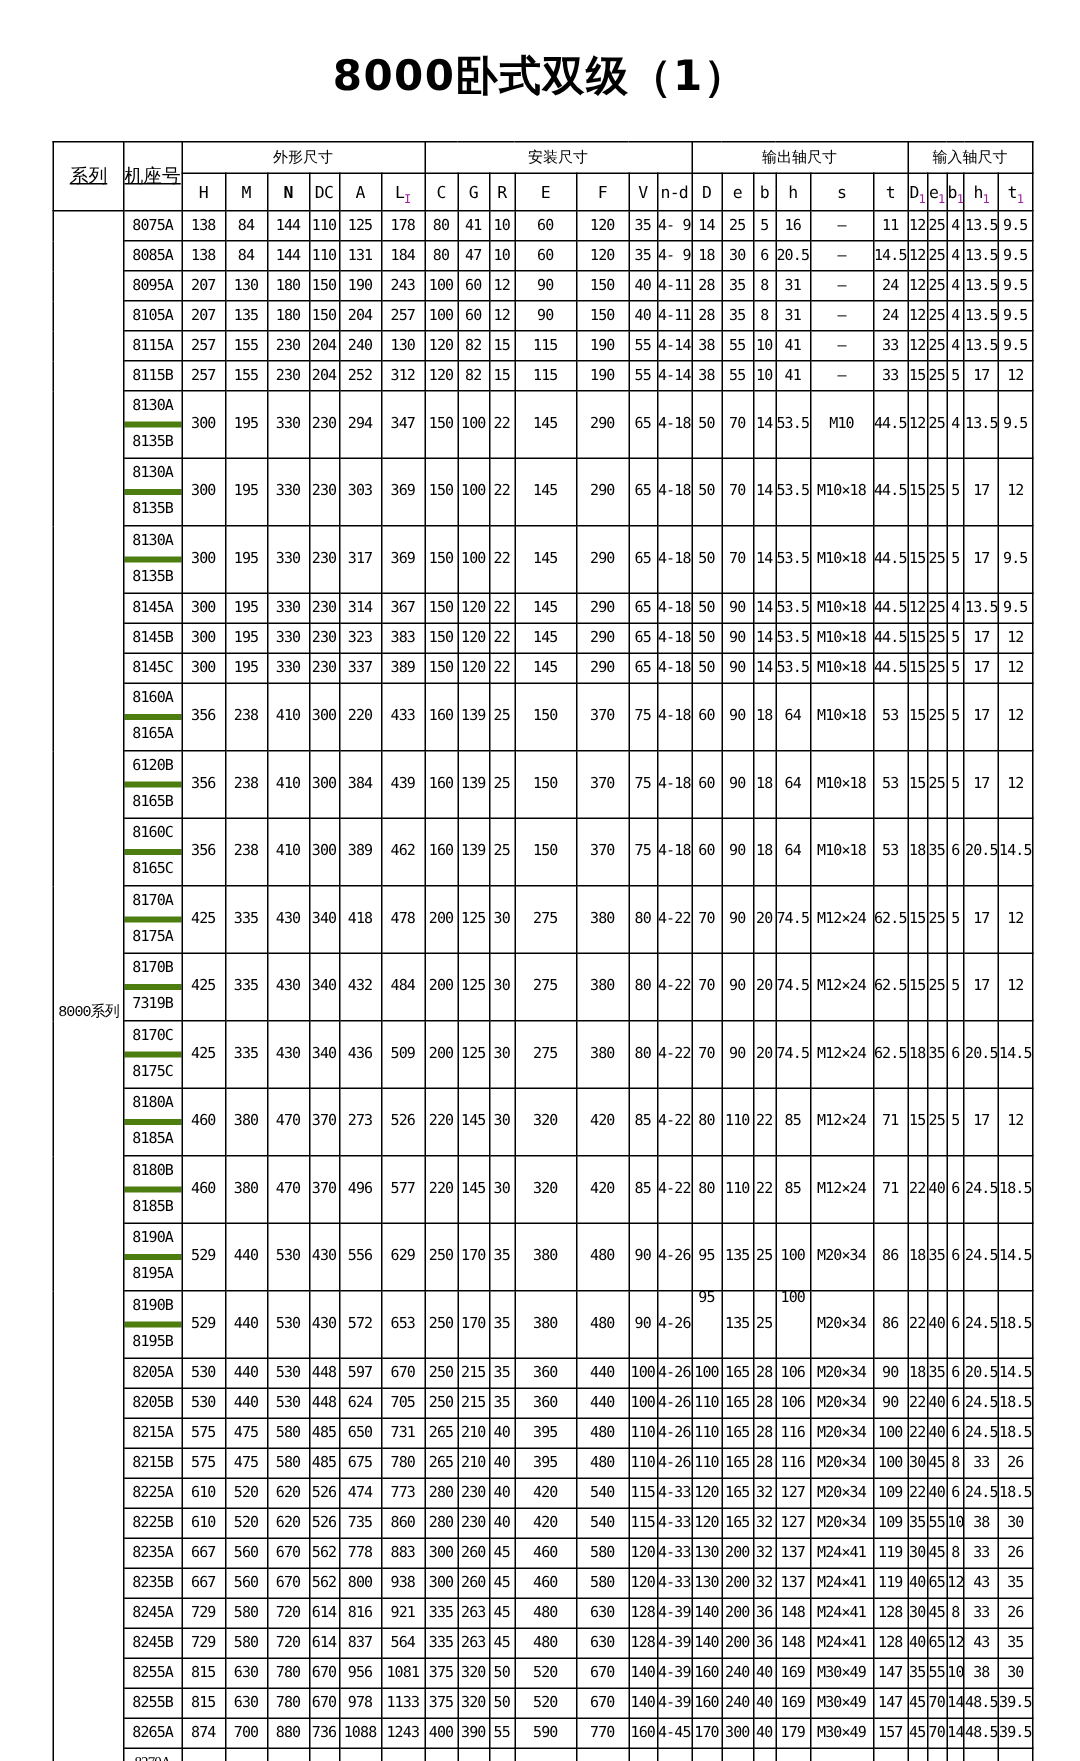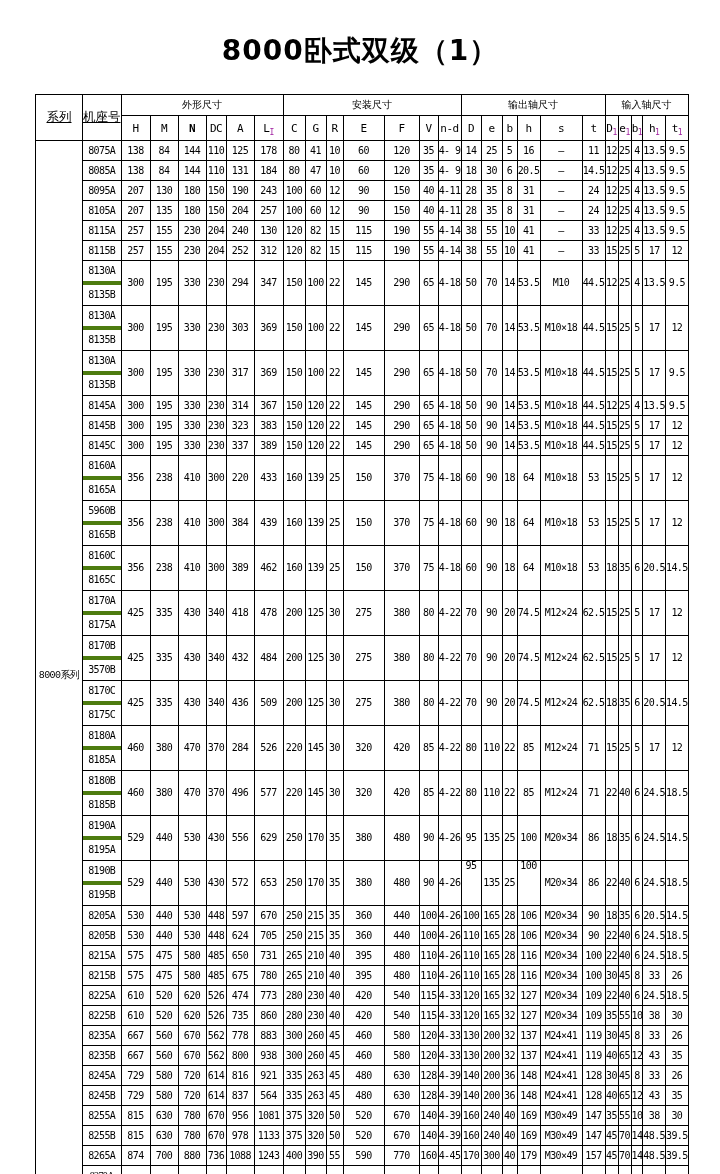--- a/index.html
+++ b/index.html
@@ -487,21 +487,21 @@
         <td>53</td>
         <td>15</td>
         <td>25</td>
         <td>5</td>
         <td>17</td>
         <td>12</td>
       </tr>
       <tr class="dbl">
         <td>
           <span class="frame-split">
-            <span class="fr">5960B</span>
+            <span class="fr">6120B</span>
             <span class="fr">8165B</span>
           </span>
         </td>
         <td>356</td>
         <td>238</td>
         <td>410</td>
         <td>300</td>
         <td>384</td>
         <td>439</td>
         <td>160</td>
@@ -584,21 +584,21 @@
         <td>15</td>
         <td>25</td>
         <td>5</td>
         <td>17</td>
         <td>12</td>
       </tr>
       <tr class="dbl">
         <td>
           <span class="frame-split">
             <span class="fr">8170B</span>
-            <span class="fr">3570B</span>
+            <span class="fr">7319B</span>
           </span>
         </td>
         <td>425</td>
         <td>335</td>
         <td>430</td>
         <td>340</td>
         <td>432</td>
         <td>484</td>
         <td>200</td>
         <td>125</td>
@@ -655,21 +655,21 @@
         <td>
           <span class="frame-split">
             <span class="fr">8180A</span>
             <span class="fr">8185A</span>
           </span>
         </td>
         <td>460</td>
         <td>380</td>
         <td>470</td>
         <td>370</td>
-        <td>284</td>
+        <td>273</td>
         <td>526</td>
         <td>220</td>
         <td>145</td>
         <td>30</td>
         <td>320</td>
         <td>420</td>
         <td>85</td>
         <td>4-22</td>
         <td>80</td>
         <td>110</td>

